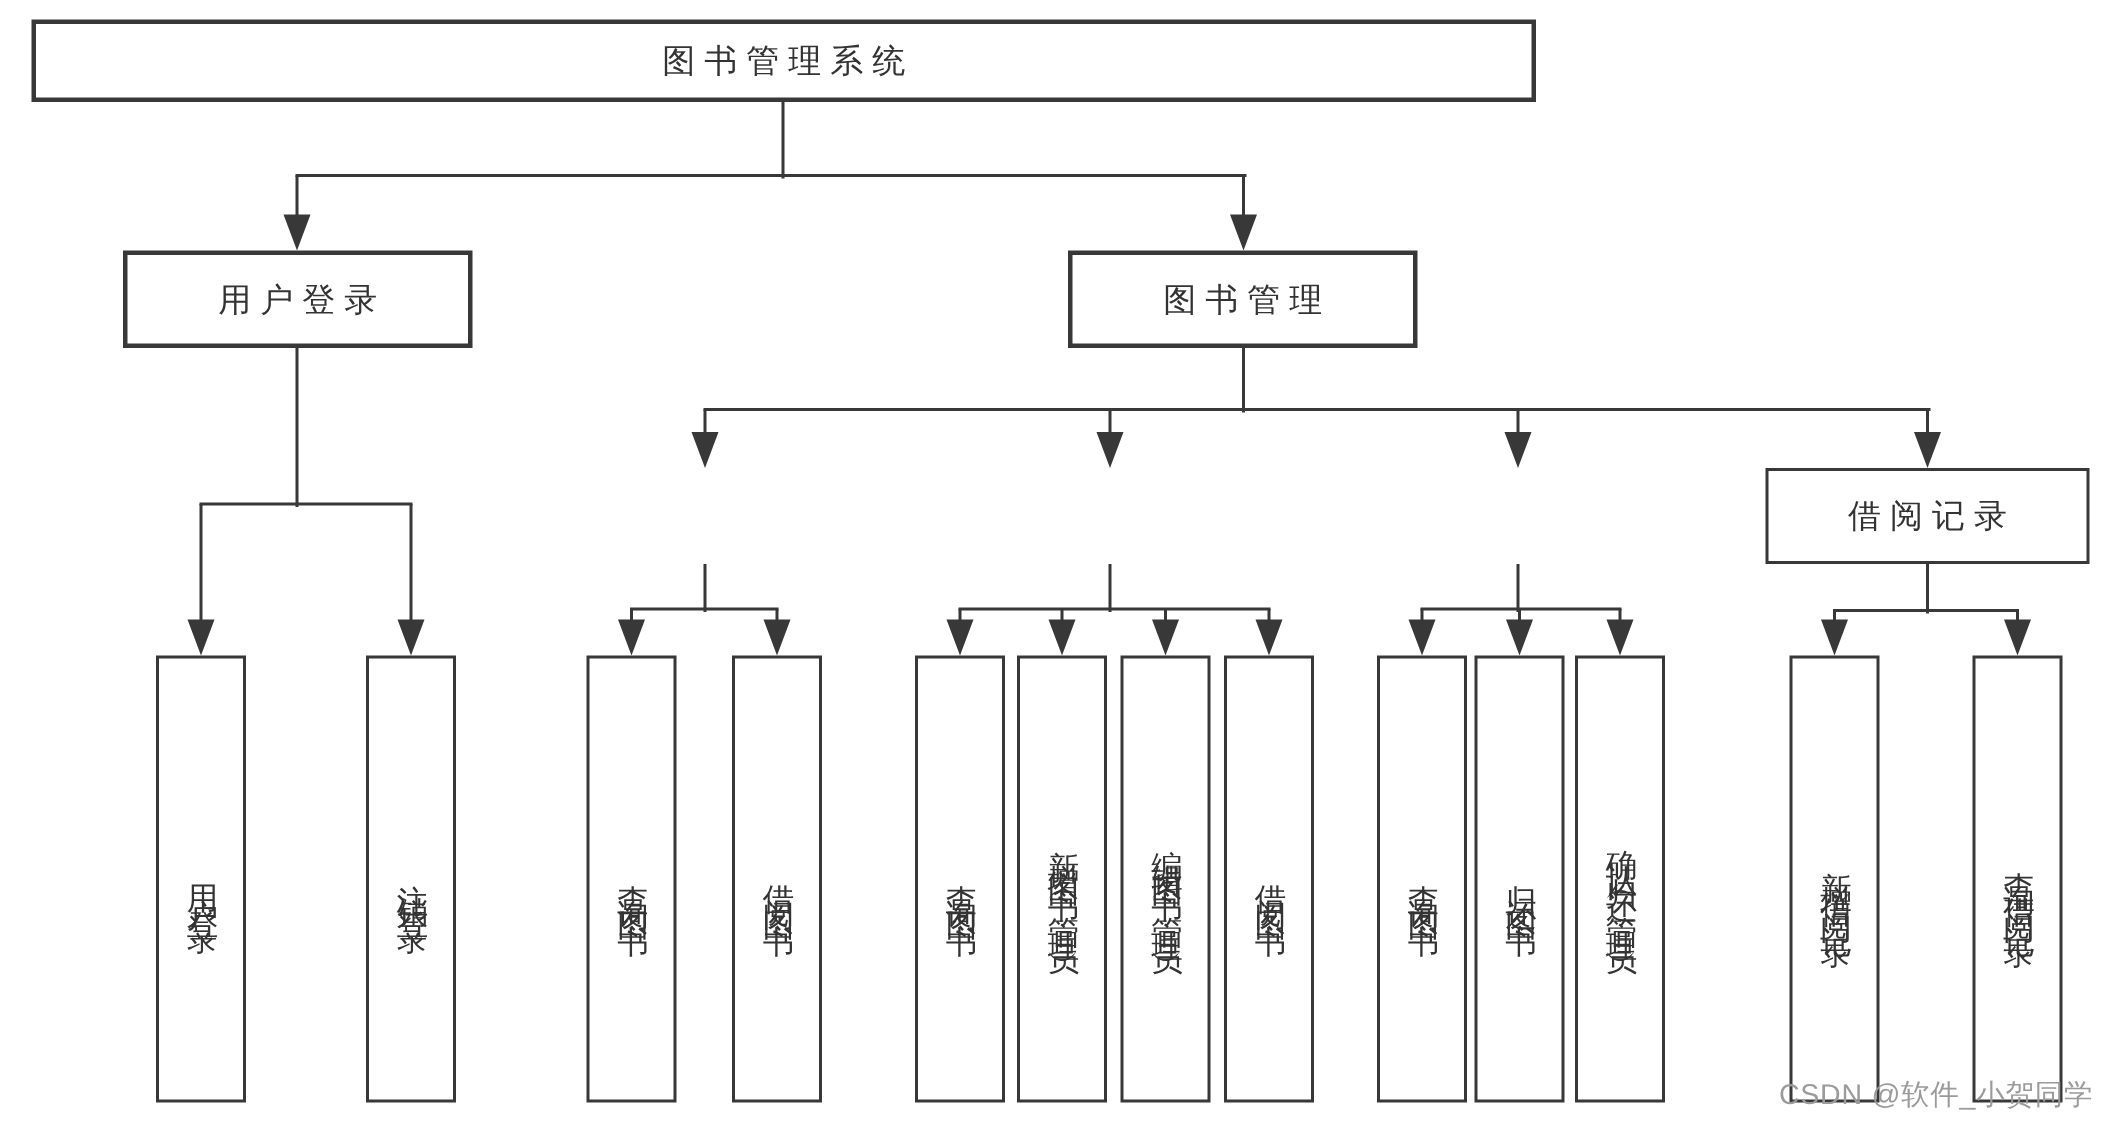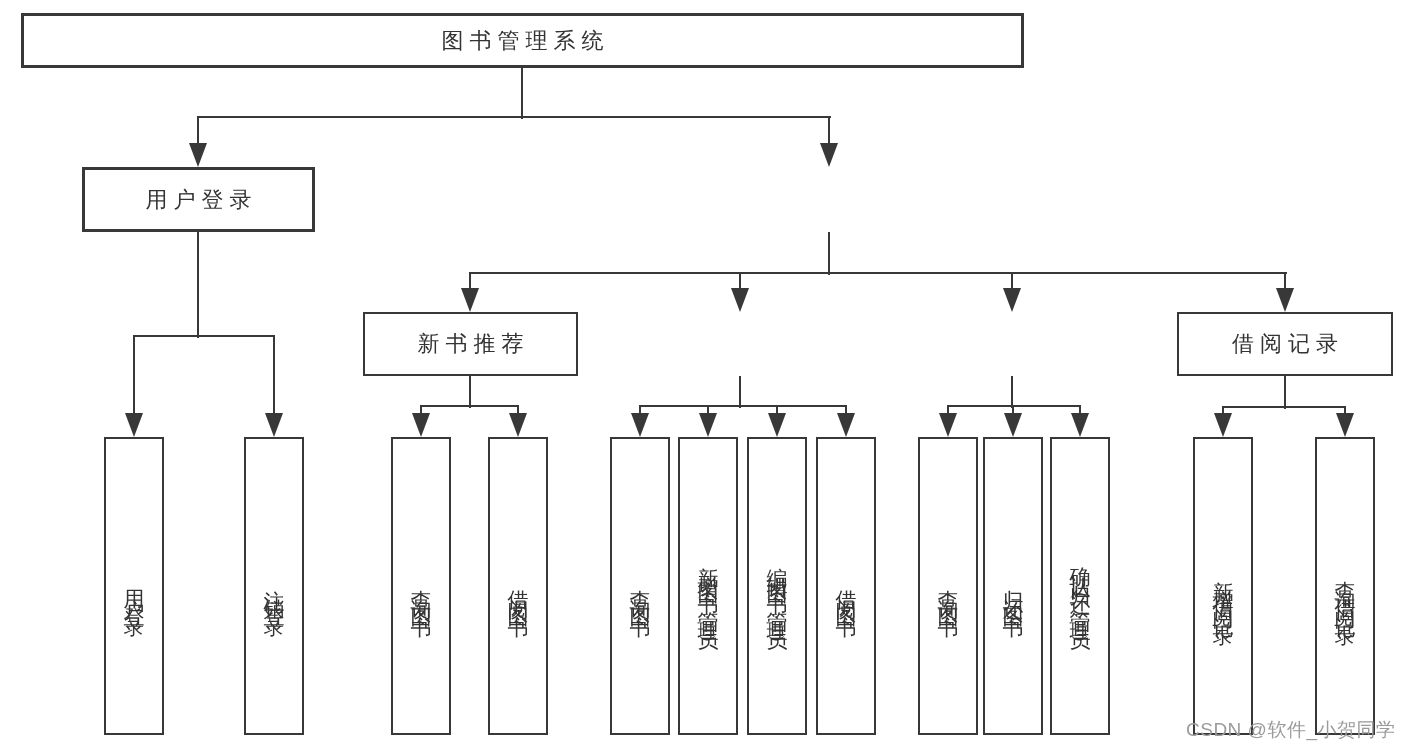--- a/index.html
+++ b/index.html
@@ -45,24 +45,24 @@
 
 <div class="stage">
 
   <div class="box lvl1" style="left:21px;top:13px;width:1003px;height:55px">
     <span class="hlabel">图书管理系统</span>
   </div>
 
   <div class="box lvl2" style="left:82px;top:167px;width:233px;height:65px">
     <span class="hlabel">用户登录</span>
   </div>
+  <div class="box lvl2" style="left:712px;top:167px;width:233px;height:65px">
+    <span class="hlabel">图书管理</span>
+  </div>
 
-  <div class="box lvl3" style="left:363px;top:312px;width:215px;height:64px">
-    <span class="hlabel">新书推荐</span>
-  </div>
   <div class="box lvl3" style="left:1177px;top:312px;width:216px;height:64px">
     <span class="hlabel">借阅记录</span>
   </div>
 
   <div class="box leaf" style="left:104px;top:437px;width:60px;height:298px">
     <span class="vlabel">用户登录</span>
   </div>
   <div class="box leaf" style="left:244px;top:437px;width:60px;height:298px">
     <span class="vlabel">注销登录</span>
   </div>

